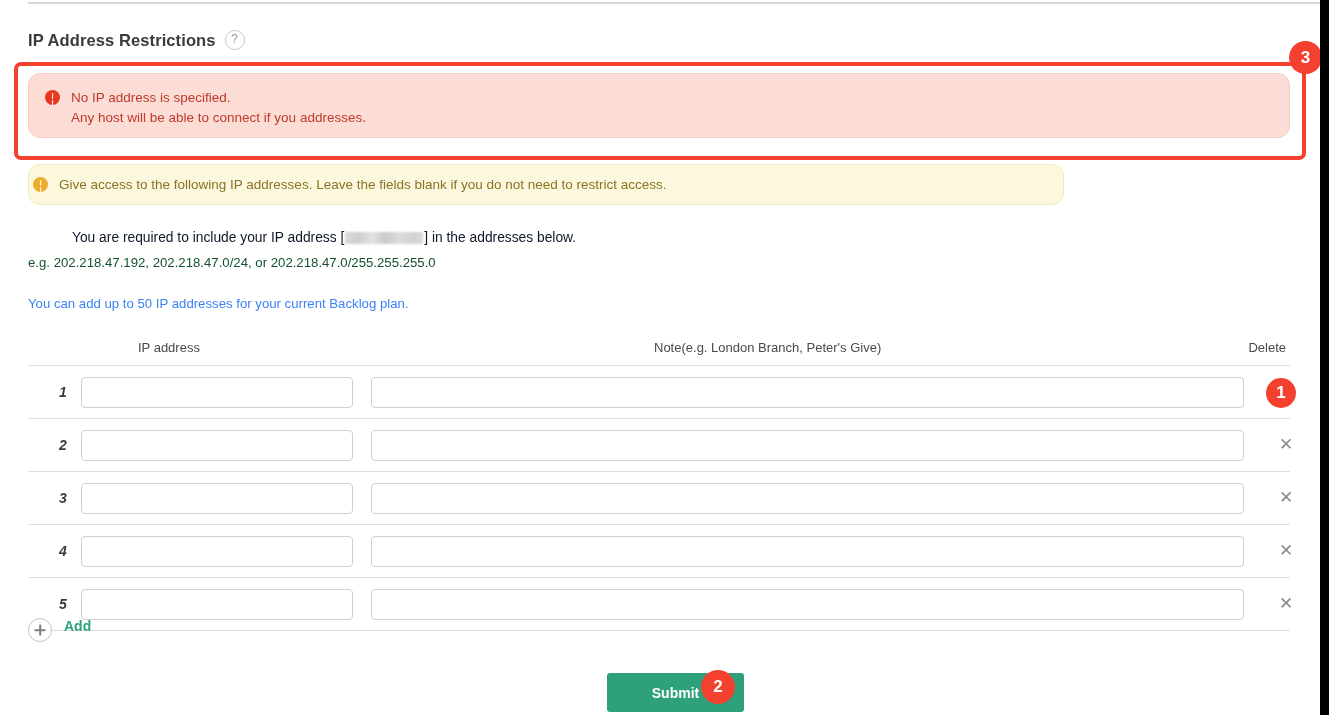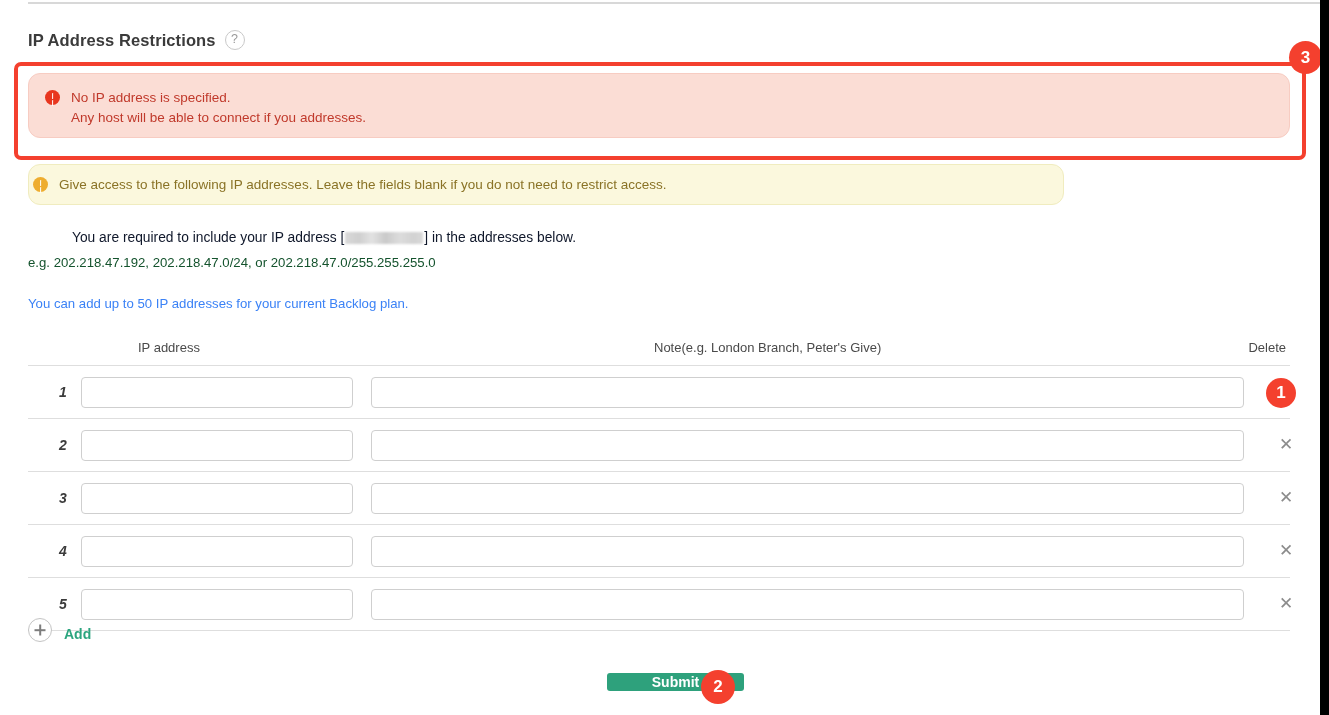--- a/index.html
+++ b/index.html
@@ -124,37 +124,37 @@
   .inp-ip   { position: absolute; left: 53px;  width: 272px; }
   .inp-note { position: absolute; left: 343px; width: 873px; }
   .del-x {
     position: absolute; left: 1249px; width: 18px;
     text-align: center; font-size: 17px; color: #8c8c8c;
     line-height: 18px; cursor: pointer;
   }
   
   .add-row {
     position: absolute; left: 28px; top: 618px;
-    display: flex; align-items: flex-end; gap: 12px;
+    display: flex; align-items: flex-start; gap: 12px;
   }
   .plus-icon {
     width: 24px; height: 24px; border-radius: 50%;
     border: 1.5px solid #c4c4c4; position: relative; background: #fff;
   }
   .plus-icon::before, .plus-icon::after {
     content: ""; position: absolute; background: #7d7d7d;
     left: 50%; top: 50%;
   }
   .plus-icon::before { width: 11px; height: 1.6px; transform: translate(-50%,-50%); }
   .plus-icon::after  { width: 1.6px; height: 11px; transform: translate(-50%,-50%); }
   .add-label { font-size: 14px; font-weight: bold; color: #2ca57f; cursor: pointer; }
   
   .submit-btn {
     position: absolute; left: 607px; top: 673px;
-    width: 137px; height: 18px;
+    width: 137px; height: 39px;
     background: #2ea17c; border: none; border-radius: 3px;
     color: #fff; font-size: 14px; font-weight: bold;
     font-family: "Liberation Sans", sans-serif; cursor: pointer;
   }
   
   .anno-box {
     position: absolute; left: 14px; top: 62px;
     width: 1292px; height: 98px;
     border: 4px solid #f4402e; border-radius: 7px;
     pointer-events: none;

